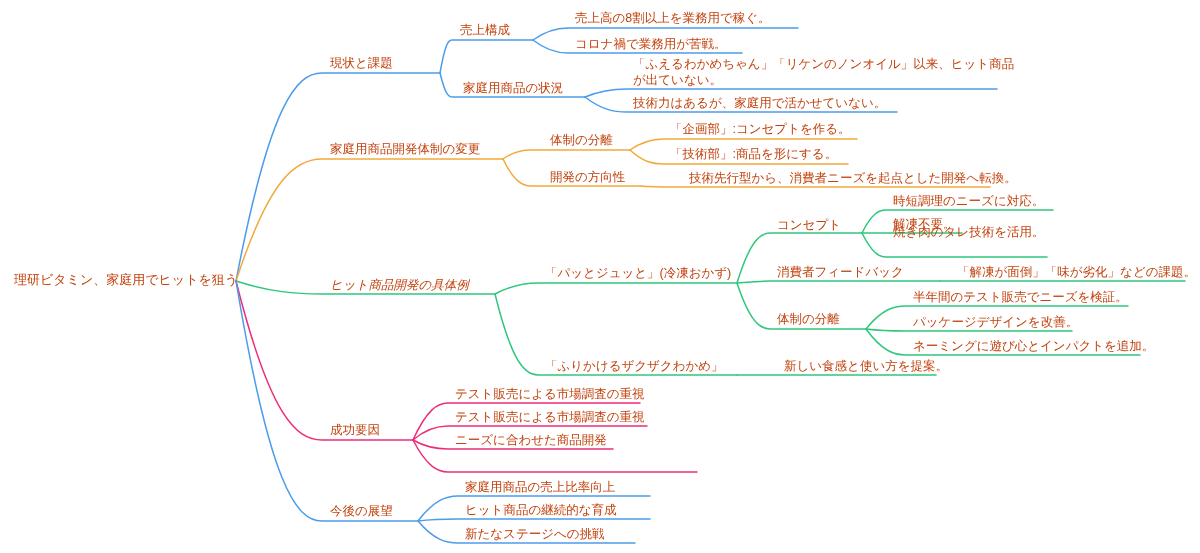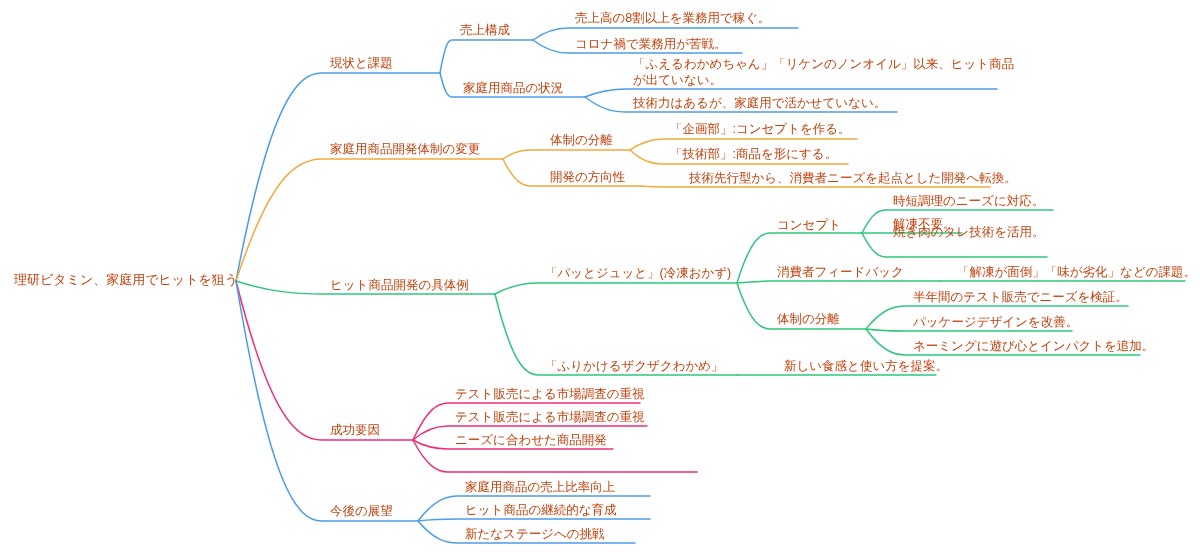--- a/index.html
+++ b/index.html
@@ -92,21 +92,21 @@
   <div class="node wrap" style="left:633px; top:56px; width:392px;">「ふえるわかめちゃん」「リケンのノンオイル」以来、ヒット商品が出ていない。</div>
   <div class="node" style="left:633px; top:95px;">技術力はあるが、家庭用で活かせていない。</div>
 
   <div class="node" style="left:330px; top:141px;">家庭用商品開発体制の変更</div>
   <div class="node" style="left:550px; top:132px;">体制の分離</div>
   <div class="node" style="left:670px; top:121px;">「企画部」:コンセプトを作る。</div>
   <div class="node" style="left:670px; top:146px;">「技術部」:商品を形にする。</div>
   <div class="node" style="left:550px; top:169px;">開発の方向性</div>
   <div class="node" style="left:689px; top:170px;font-family:Liberation Serif, serif;">技術先行型から、消費者ニーズを起点とした開発へ転換。</div>
 
-  <div class="node" style="left:330px; top:277px;">ヒット商品開発の具体例</div>
+  <div class="node" style="left:330px; top:277px;font-style:italic;">ヒット商品開発の具体例</div>
   <div class="node" style="left:545px; top:265px;">「パッとジュッと」(冷凍おかず)</div>
   <div class="node" style="left:777px; top:217px;">コンセプト</div>
   <div class="node" style="left:893px; top:193px;">時短調理のニーズに対応。</div>
   <div class="node" style="left:893px; top:216px;">解凍不要。</div>
   <div class="node" style="left:893px; top:224px;">焼き肉のタレ技術を活用。</div>
   <div class="node" style="left:777px; top:264px;">消費者フィードバック</div>
   <div class="node" style="left:957px; top:264px;">「解凍が面倒」「味が劣化」などの課題。</div>
   <div class="node" style="left:777px; top:311px;">体制の分離</div>
   <div class="node" style="left:913px; top:289px;">半年間のテスト販売でニーズを検証。</div>
   <div class="node" style="left:913px; top:314px;">パッケージデザインを改善。</div>

